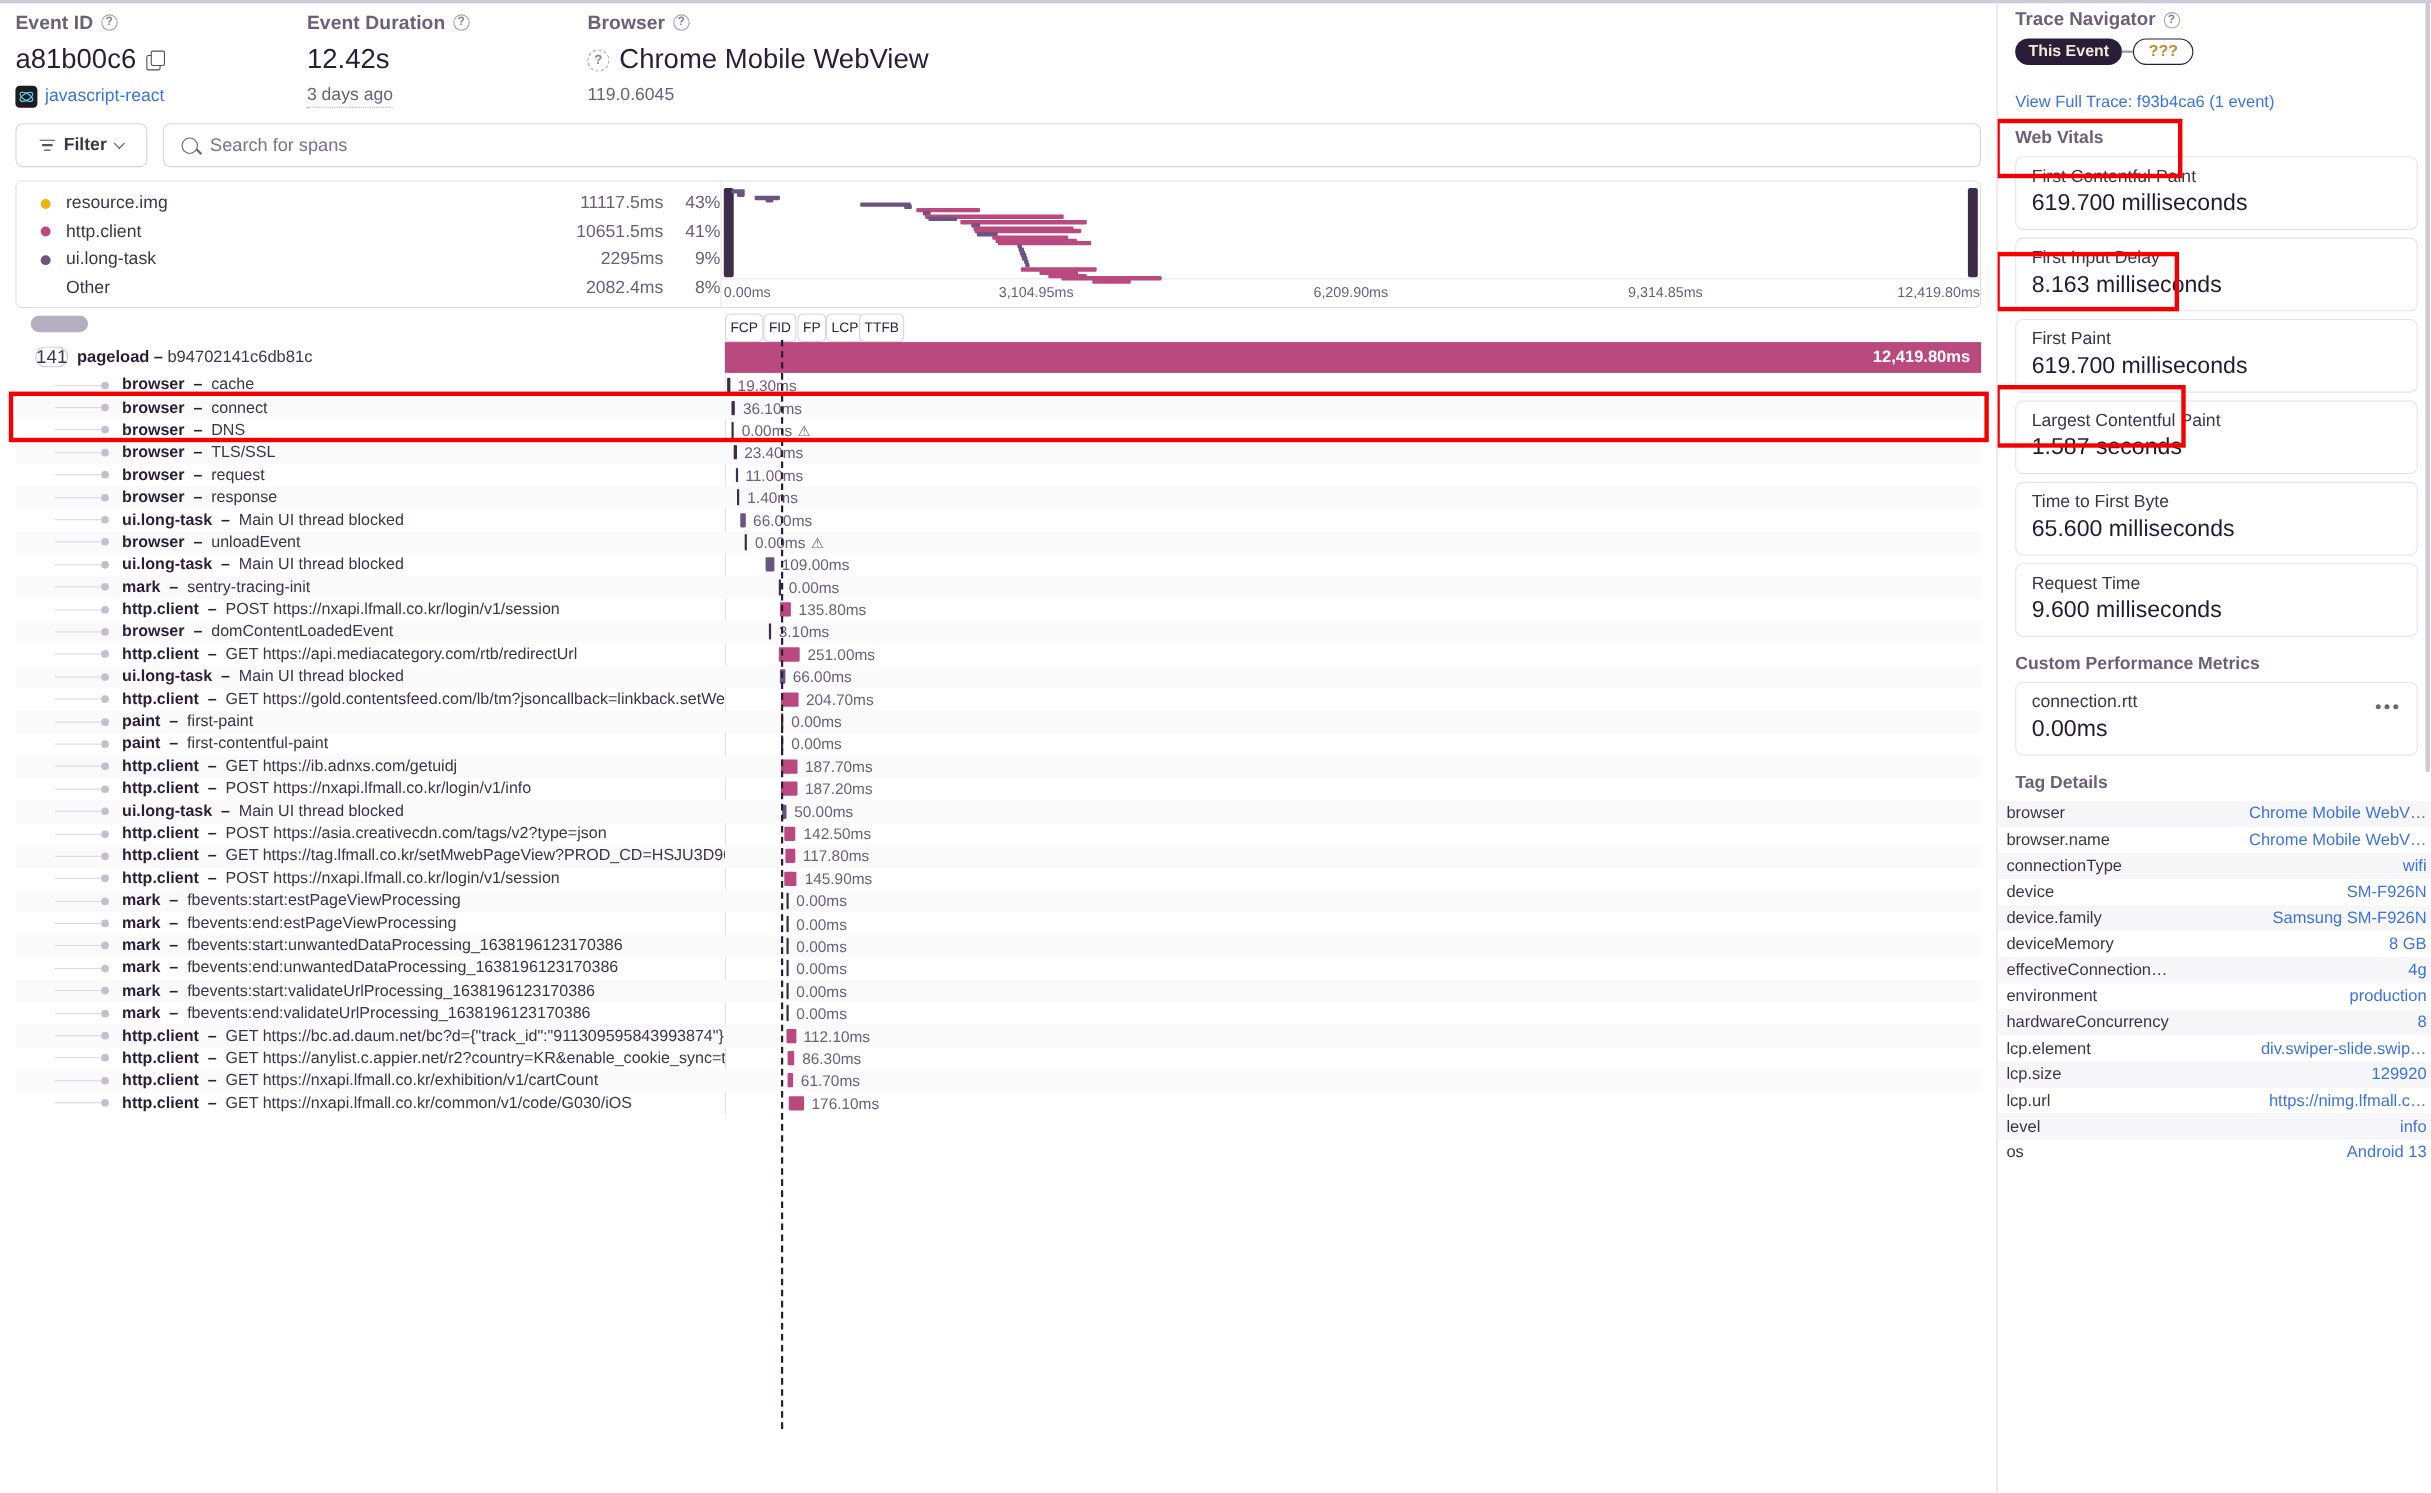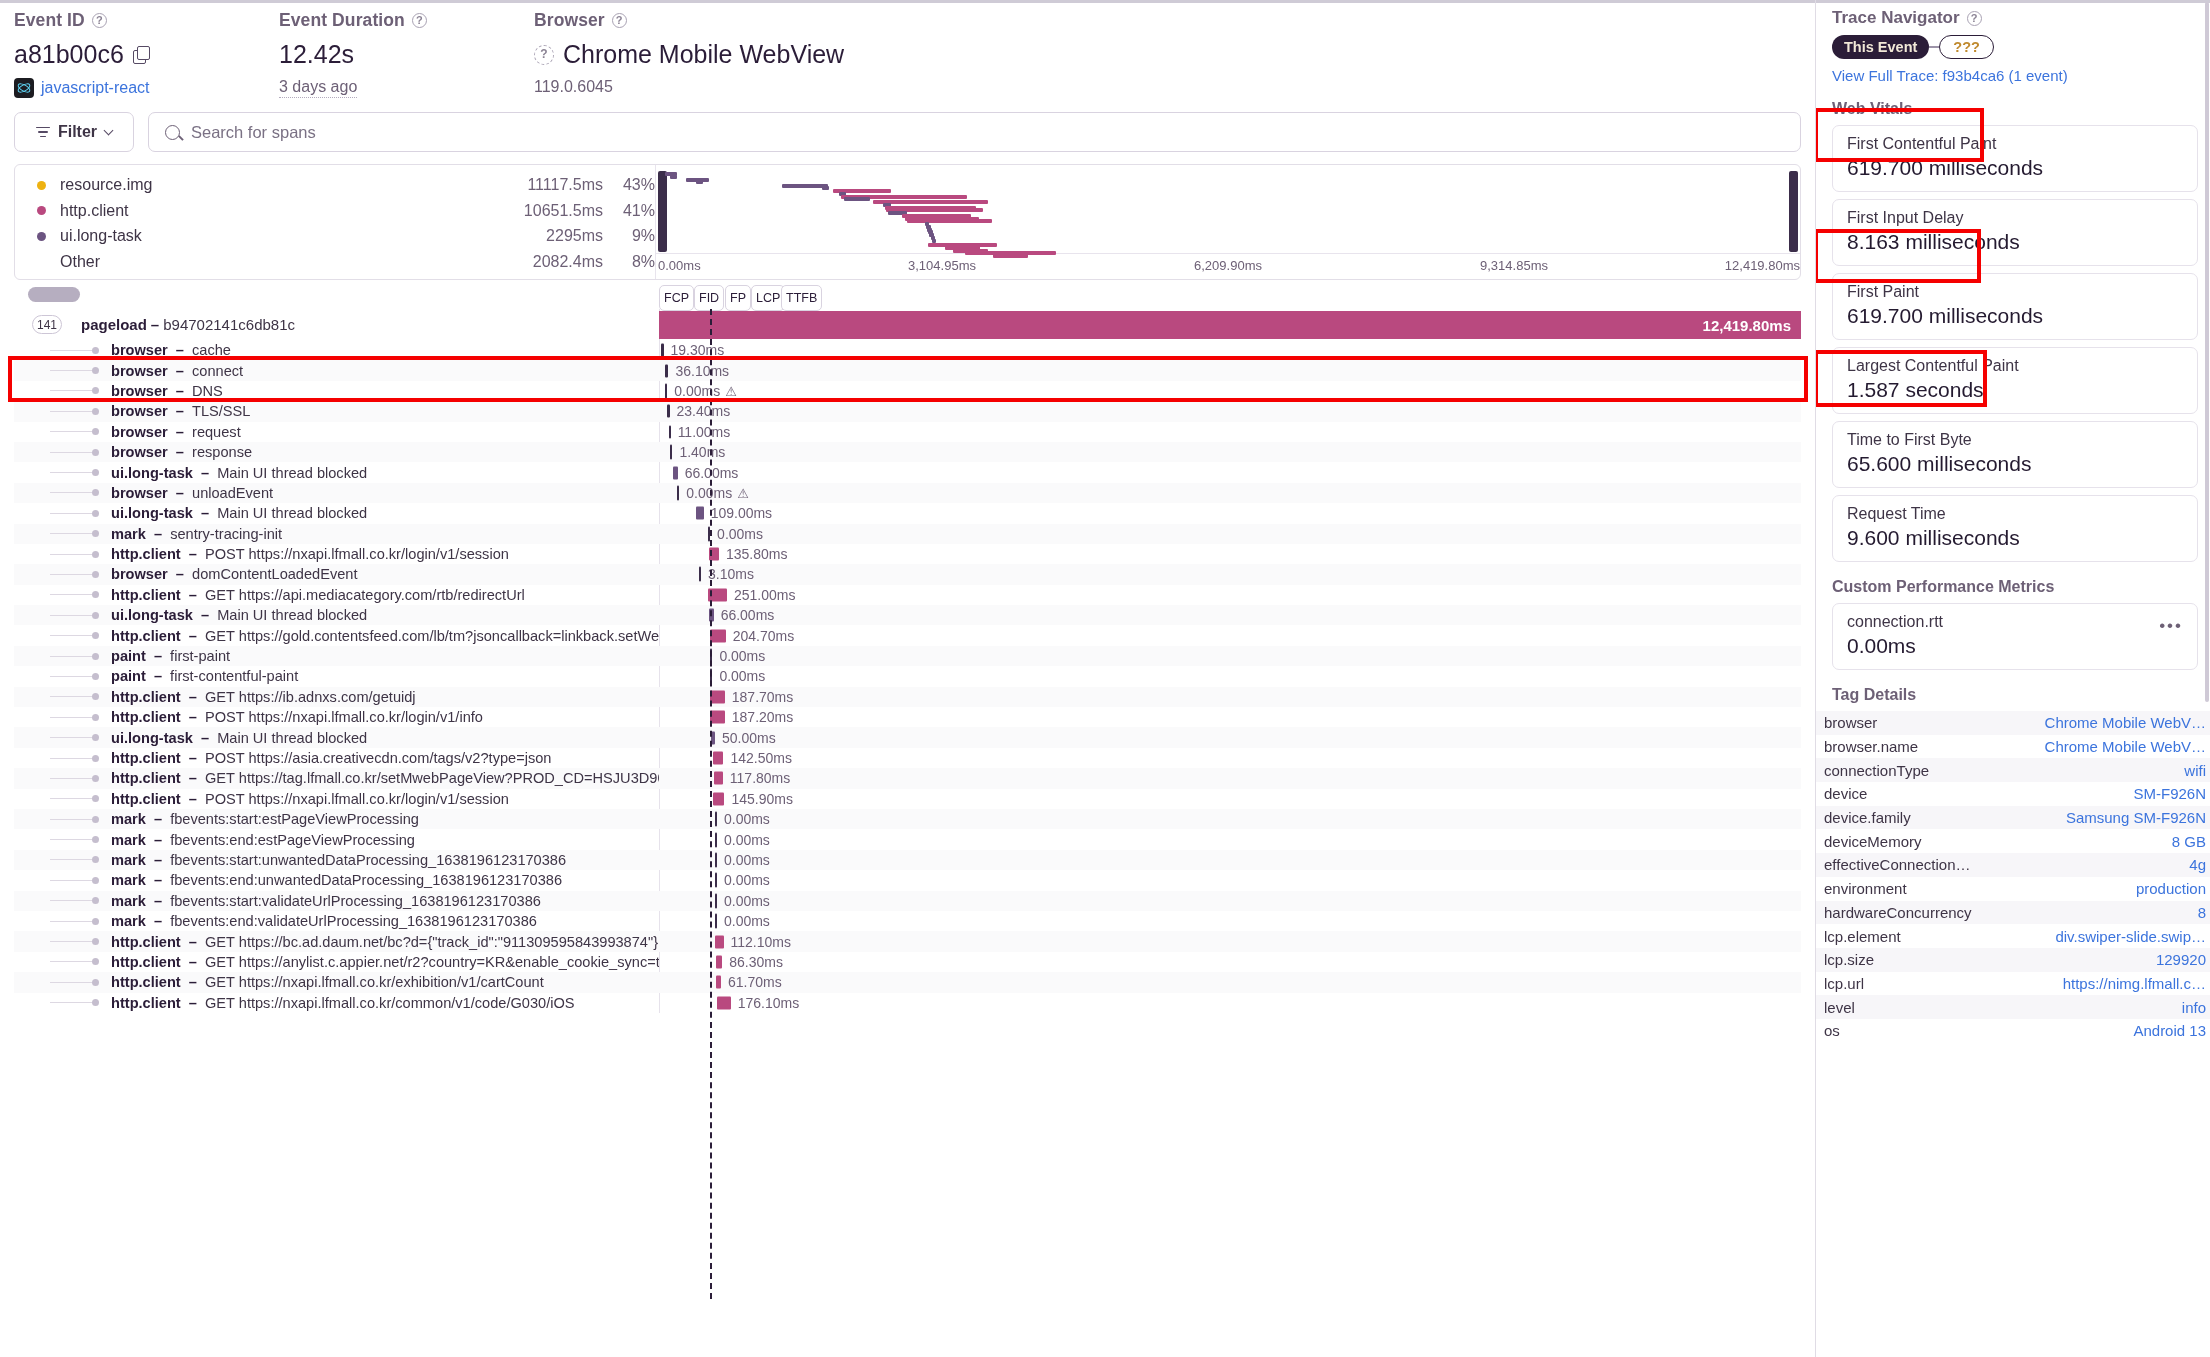--- a/index.html
+++ b/index.html
@@ -111,22 +111,22 @@
   .row.alt { background: #fafafb; }
   .row.pageload { height: 31px; font-size: 15px; }
   .row-name { width: 645px; display:flex; align-items:center; padding-left: 8px; overflow:hidden; white-space: nowrap; }
   .tree-line { width: 42px; height: 1px; background:#ddd8e2; margin-right: 0px; margin-left: 28px; flex:none; }
   .tree-dot { width: 7px; height: 7px; border-radius:50%; background:#c5bece; margin-right: 12px; flex:none; }
   .op { font-weight: bold; color:#2b1d38; }
   .desc { color:#3e3446; font-weight: 400; }
   .dash { color:#2b1d38; font-weight:bold; margin: 0 4px; }
   .badge-count {
     width: 30px; height: 19px; border:1px solid #cdc6d6; border-radius: 10px; background:#fff;
-    font-size: 12px; display:flex; align-items:center; justify-content:center; color:#3e3446;
-    margin-left: 10px; margin-right: 19px; flex:none;
+    font-size: 17px; display:flex; align-items:center; justify-content:center; color:#3e3446;
+    margin-left: 10px; margin-right: 8px; flex:none;
   }
   .row-track { flex: 1; position: relative; height: 100%; }
   .sbar { position:absolute; top: 50%; transform: translateY(-50%); height: 13px; border-radius: 1px; }
   .row.pageload .sbar { height: 28px; border-radius: 0; }
   .sdur { position:absolute; top:50%; transform: translateY(-50%); font-size: 14px; color:#6d6076; white-space:nowrap; }
   .warn { display:inline-block; margin-left:5px; color:#6d6076; font-size:13px; }
   .pl-dur { position:absolute; right: 10px; top:50%; transform:translateY(-50%); color:#fff; font-weight:bold; font-size:15px; }
 
   
   .track-divider { position:absolute; top: 0; bottom: 0; width: 1px; background: #e6e2eb; }
@@ -142,21 +142,21 @@
   .nav-chain { display:flex; align-items:center; margin-top: 7px; }
   .chip-this {
     background:#2b1d38; color:#f2e9d8; font-size: 14.5px; font-weight:bold;
     border-radius: 14px; padding: 4px 12px;
   }
   .chip-conn { width: 10px; height:1.5px; background:#9c93a8; }
   .chip-q {
     border:1.5px solid #2b1d38; border-radius:14px; padding: 3px 13px;
     font-size:14.5px; color:#c08a2e; font-weight:bold; background:#fff;
   }
-  .full-trace { margin-top: 8px; font-size: 15px; color:#3c74dd; }
+  .full-trace { margin-top: 25px; font-size: 15px; color:#3c74dd; }
   .sec-head { font-size: 16px; font-weight: bold; color:#6d6076; margin: 16px 0 7px 0; }
   .vital-card {
     border:1px solid #e6e2eb; border-radius: 7px; background:#fff;
     padding: 9px 14px 11px 14px; margin-bottom: 7px;
   }
   .vital-name { font-size: 16px; color:#3e3446; }
   .vital-val { font-size: 21px; color:#241a30; margin-top: 3px; }
   .metric-card { border:1px solid #e6e2eb; border-radius:7px; background:#fff; padding: 9px 14px 11px 14px; position:relative; }
   .dots { position:absolute; right: 14px; top: 12px; color:#6d6076; letter-spacing:2px; font-size:17px; }
   .tag-table { margin-top: 4px; }

